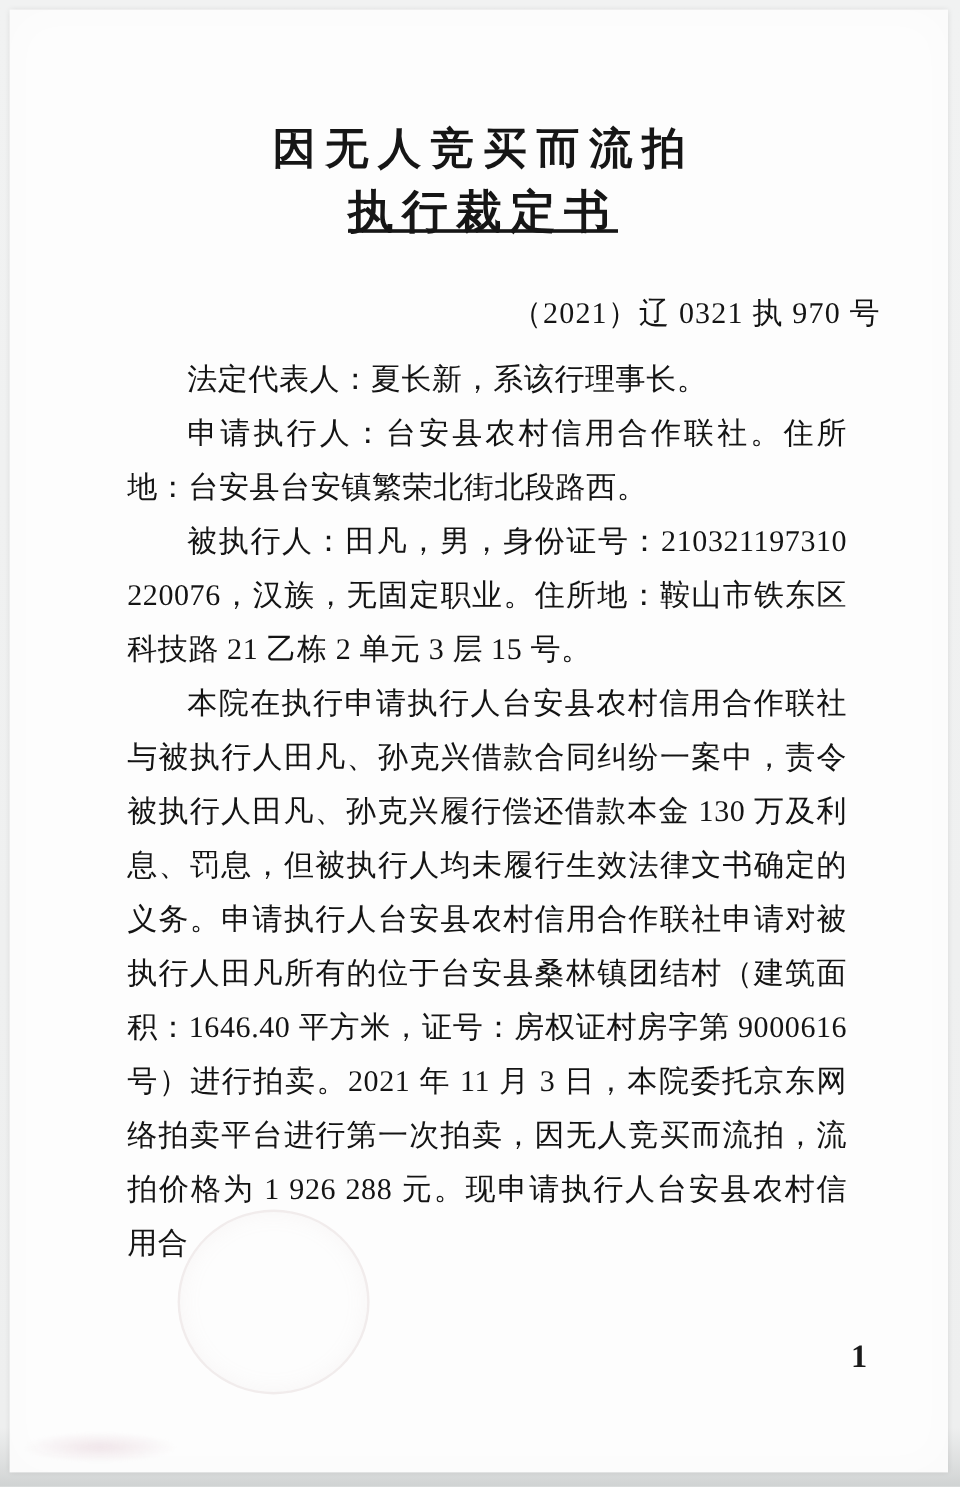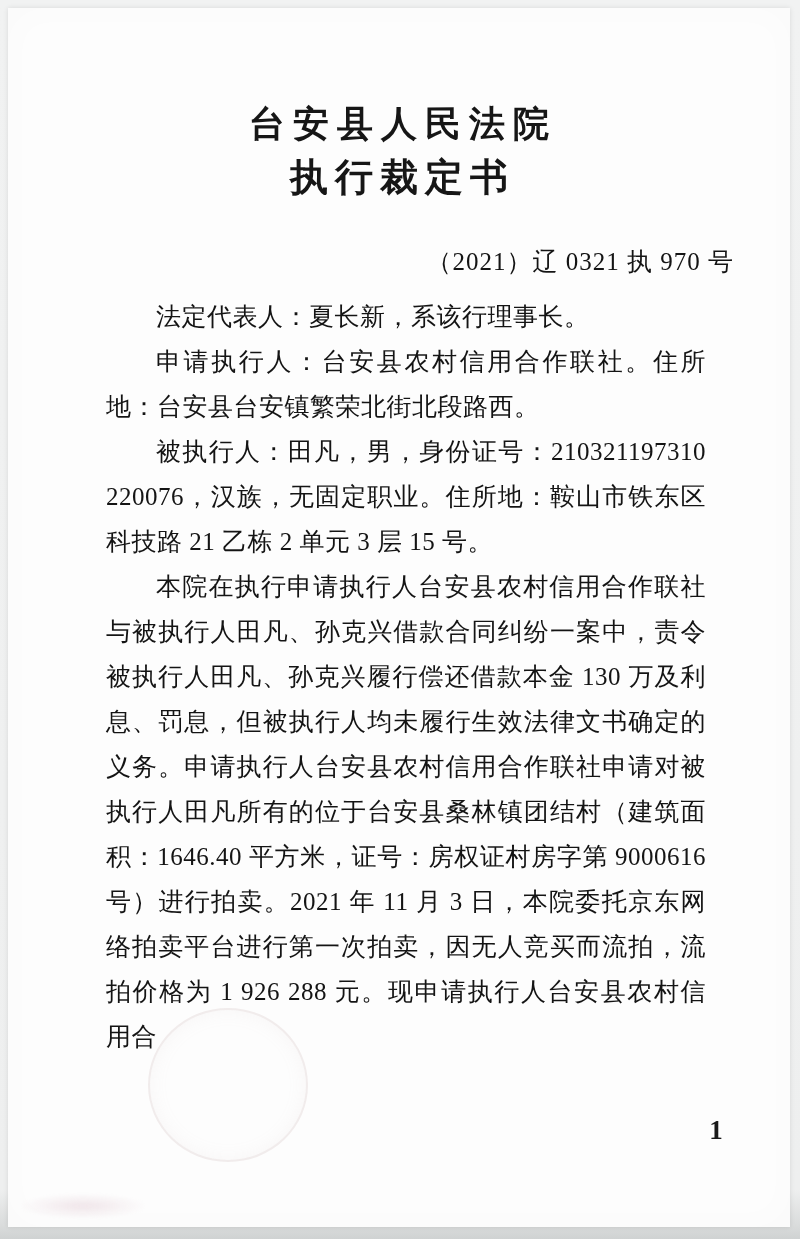--- a/index.html
+++ b/index.html
@@ -32,20 +32,21 @@
   }
   .doc-title {
     margin: 12px 0 0 0;
     font-size: 38px;
     font-weight: 600;
     line-height: 42px;
     text-align: center;
     letter-spacing: 7px;
     margin-right: -7px;
     color: #161616;
+    text-decoration: underline;
   }
   .case-number {
     margin-top: 46px;
     padding-right: 56px;
     text-align: right;
     font-size: 25px;
     line-height: 36px;
     letter-spacing: 1px;
   }
   .doc-body {
@@ -89,21 +90,21 @@
     width: 130px; height: 26px;
     background: radial-gradient(ellipse at center, rgba(222,196,206,0.40) 0%, rgba(222,196,206,0) 70%);
     filter: blur(1px);
   }
 </style>
 </head>
 <body>
 
 <div class="page">
 
-  <h1 class="court-name">台安县人民法院</h1>
+  <h1 class="court-name">因无人竞买而流拍</h1>
 
   <h2 class="doc-title">执行裁定书</h2>
 
   <div class="case-number">（2021）辽 0321 执 970 号</div>
 
   <div class="doc-body">
     <p>法定代表人：夏长新，系该行理事长。</p>
     <p>申请执行人：台安县农村信用合作联社。住所地：台安县台安镇繁荣北街北段路西。</p>
     <p>被执行人：田凡，男，身份证号：210321197310220076，汉族，无固定职业。住所地：鞍山市铁东区科技路 21 乙栋 2 单元 3 层 15 号。</p>
     <p>本院在执行申请执行人台安县农村信用合作联社与被执行人田凡、孙克兴借款合同纠纷一案中，责令被执行人田凡、孙克兴履行偿还借款本金 130 万及利息、罚息，但被执行人均未履行生效法律文书确定的义务。申请执行人台安县农村信用合作联社申请对被执行人田凡所有的位于台安县桑林镇团结村（建筑面积：1646.40 平方米，证号：房权证村房字第 9000616 号）进行拍卖。2021 年 11 月 3 日，本院委托京东网络拍卖平台进行第一次拍卖，因无人竞买而流拍，流拍价格为 1 926 288 元。现申请执行人台安县农村信用合</p>

